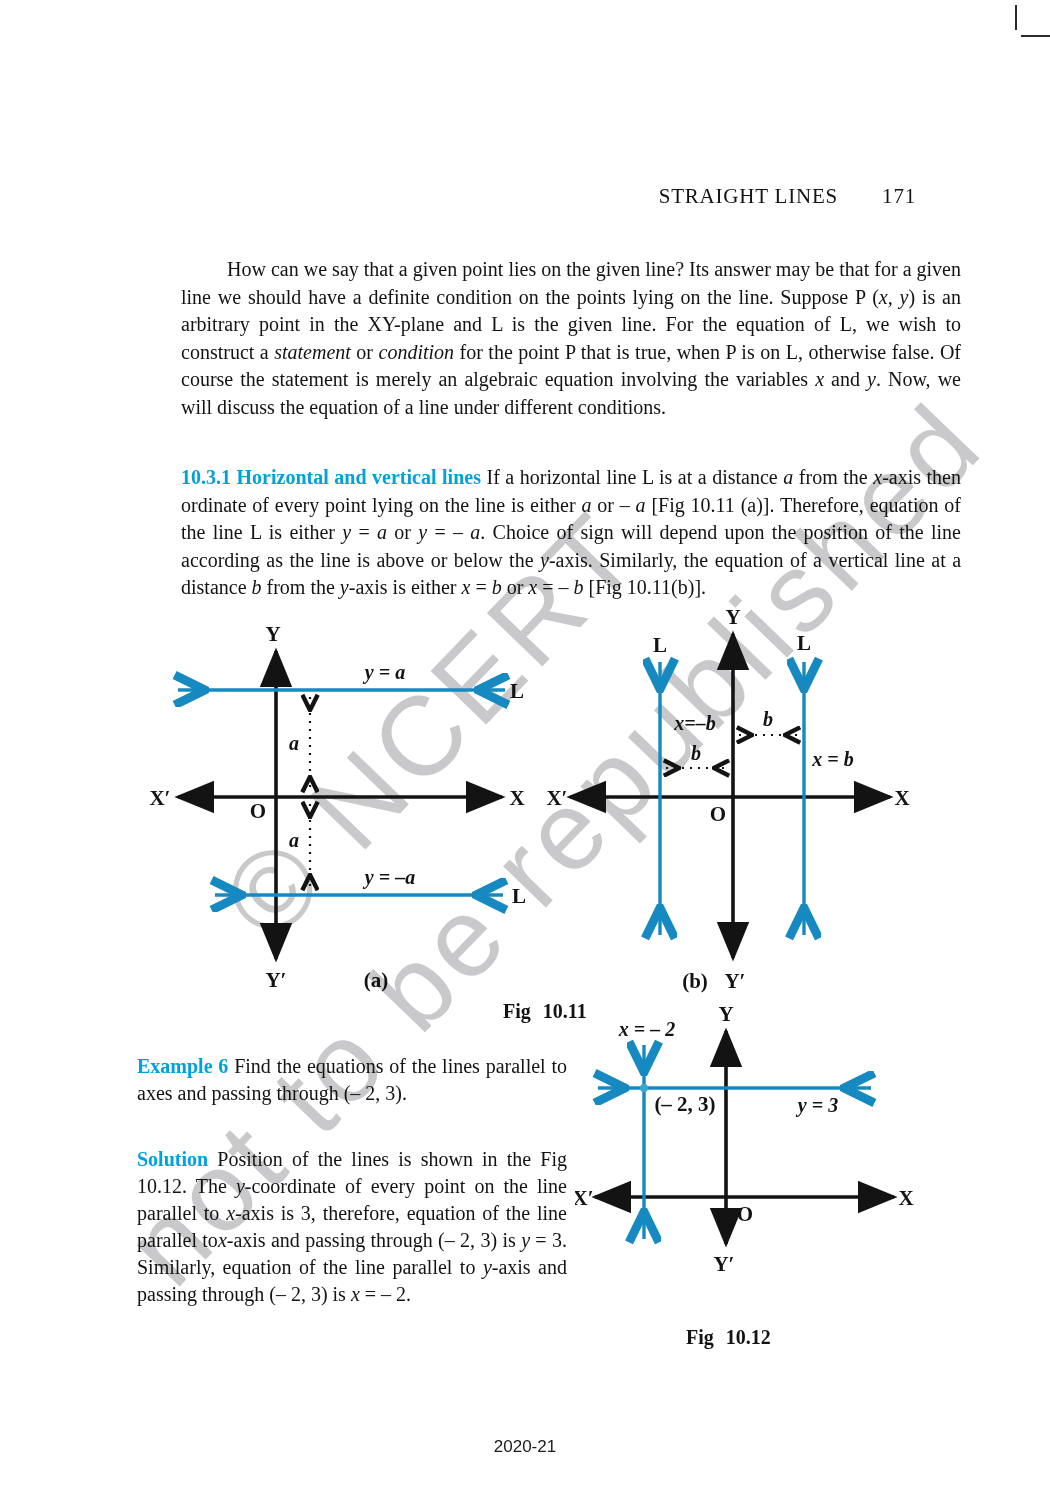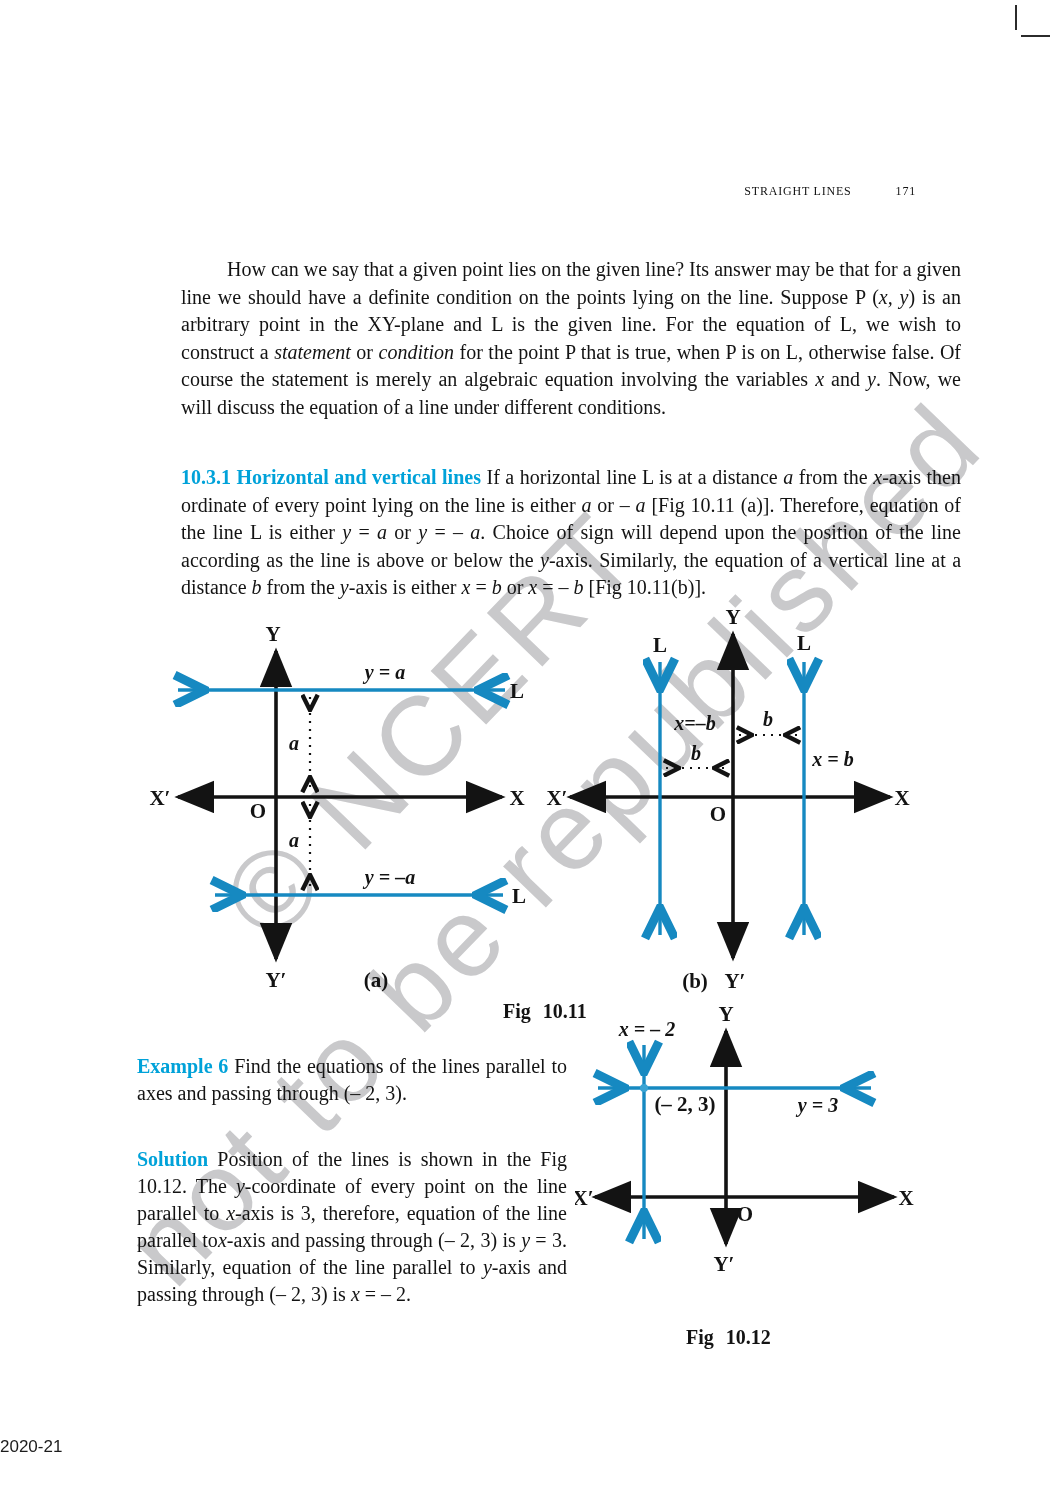--- a/index.html
+++ b/index.html
@@ -13,21 +13,21 @@
   .watermark{
     position:absolute;left:493px;top:785px;z-index:1;
     transform:translate(-50%,-50%) rotate(-46deg);
     font-family:"Liberation Sans",sans-serif;
     font-size:112px;line-height:170px;letter-spacing:6px;
     color:#c9c9cb;white-space:nowrap;text-align:center;
   }
   
   .runhead{
     position:absolute;top:184px;right:134px;z-index:2;
-    font-size:12px;letter-spacing:0.8px;display:flex;gap:44px;
+    font-size:21px;letter-spacing:0.8px;display:flex;gap:44px;
   }
   
   .para{
     position:absolute;left:137px;width:780px;z-index:2;
     font-size:20px;line-height:27.5px;text-align:justify;margin-left:44px;
   }
   .para.indent{text-indent:46px;}
   .colpara{
     position:absolute;left:137px;width:430px;z-index:2;
     font-size:20px;line-height:27px;text-align:justify;
@@ -39,21 +39,21 @@
   svg text{font-family:"Liberation Serif",serif;fill:#131313;}
   .fl{font-size:21px;font-weight:bold;}
   .fe{font-size:20px;font-weight:bold;font-style:italic;}
   .cap{
     position:absolute;z-index:2;font-size:20px;font-weight:bold;word-spacing:7px;margin-top:44px;
   }
   
   .cropv{position:absolute;left:1015px;top:5px;width:2px;height:25px;background:#2b2b2b;z-index:2;}
   .croph{position:absolute;left:1021px;top:35px;width:29px;height:2px;background:#2b2b2b;z-index:2;}
   .footer{
-    position:absolute;left:0;right:0;top:1437px;z-index:2;
+    position:absolute;left:0;right:0;top:1437px;text-align:center;z-index:2;
     font-family:"Liberation Sans",sans-serif;font-size:17px;color:#1c1c1c;
   }
 </style>
 </head>
 <body>
 
 <div>
 
   <div class="cropv"></div>
   <div class="croph"></div>

